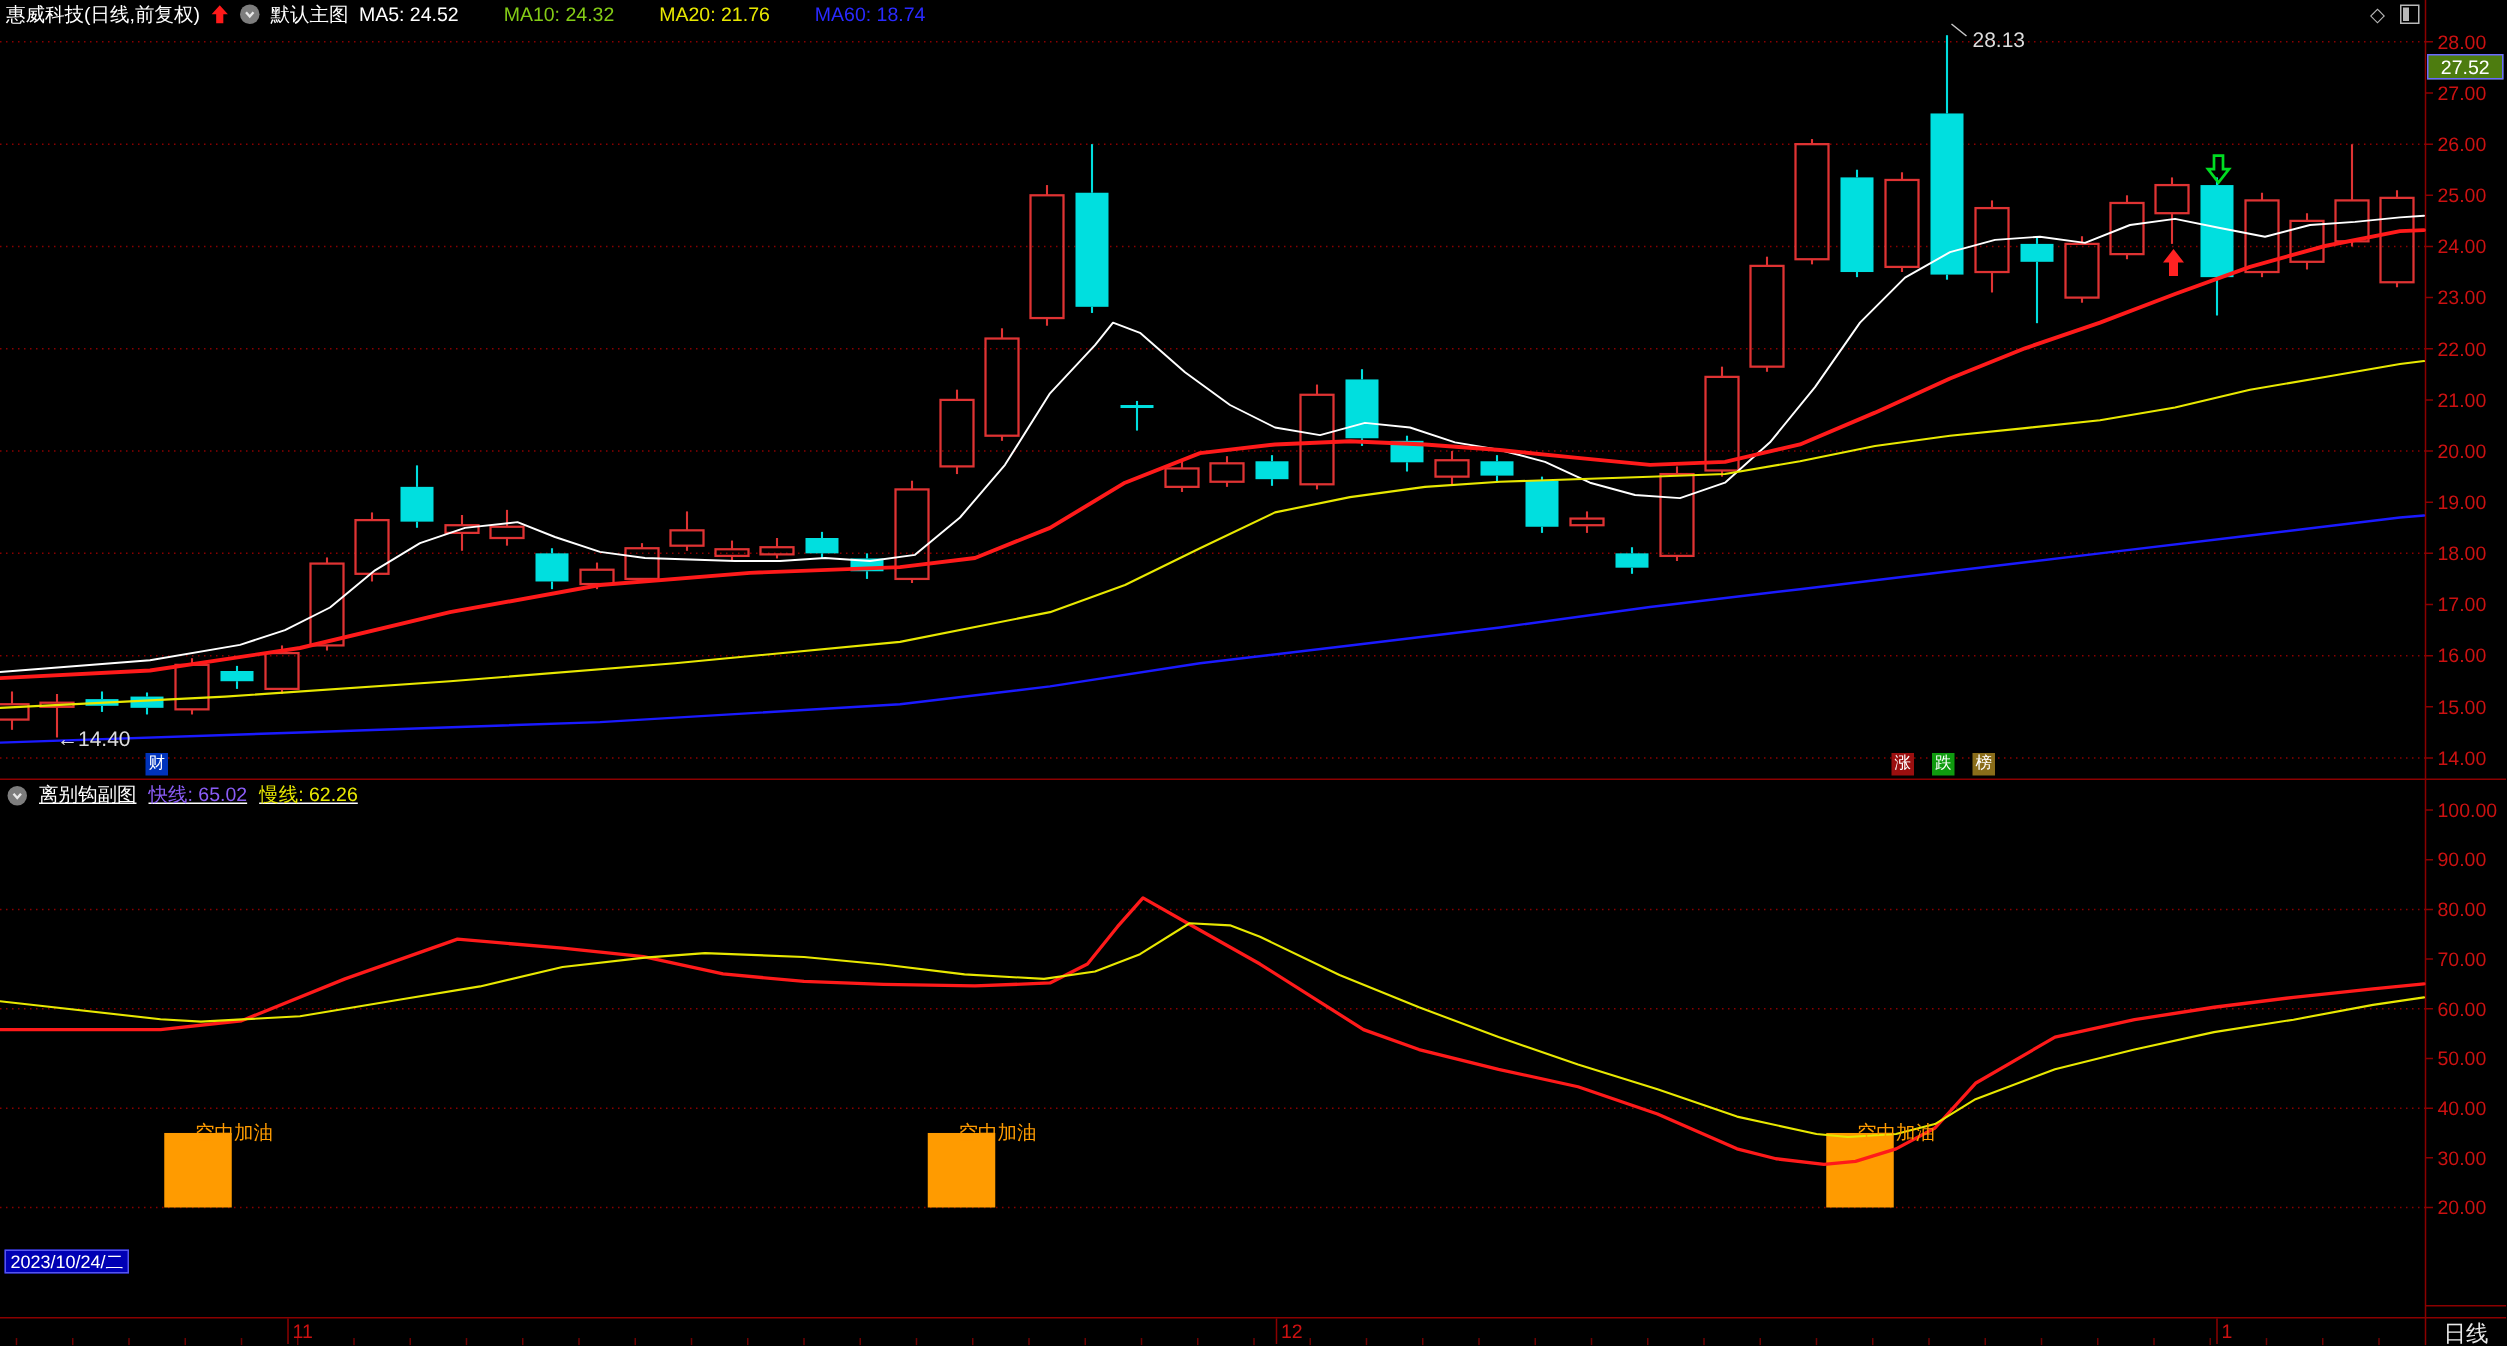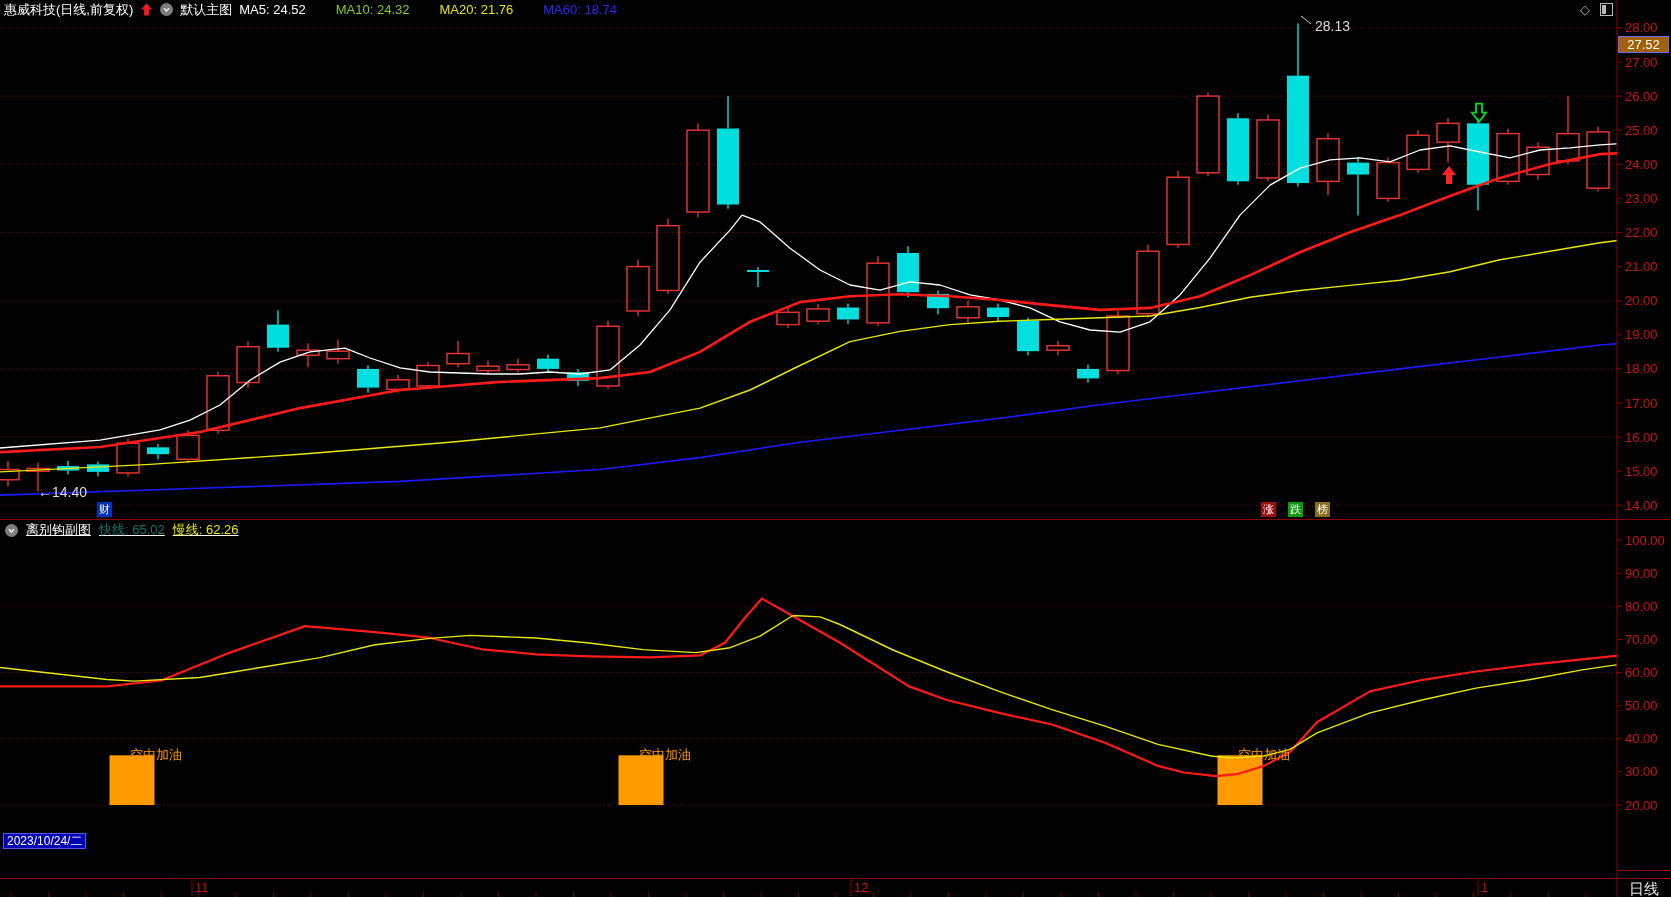--- a/index.html
+++ b/index.html
@@ -10,21 +10,21 @@
 
   .topbar{position:absolute;left:0;top:0;width:1671px;height:19px;display:flex;align-items:center;
           gap:7px;padding-left:4px;font-size:13px;line-height:19px;white-space:nowrap;}
   .tb-icon{display:inline-flex;align-items:center;justify-content:center;}
   .ma-label{margin-right:2px;}
   .tr-icons{position:absolute;right:62px;top:1px;display:flex;gap:10px;align-items:center;height:17px;}
   .diamond{color:#b9b9b9;font-size:13px;}
   .panel-icon{width:11px;height:11px;border:1px solid #b9b9b9;position:relative;}
   .panel-icon div{position:absolute;left:1px;top:1px;bottom:1px;width:4px;background:#b9b9b9;}
 
-  .price-tag{position:absolute;left:1618px;top:36px;width:49px;height:15px;background:#a16207;
+  .price-tag{position:absolute;left:1618px;top:36px;width:49px;height:15px;background:#4d7c0f;
              border:1px solid #6a6aff;color:#fff;font-size:13px;line-height:15px;text-align:center;}
 
   .subheader{position:absolute;left:5px;top:521px;height:18px;display:flex;align-items:center;
              gap:8px;font-size:13px;line-height:18px;white-space:nowrap;text-decoration:underline;}
   .circle-chevron{width:13px;height:13px;border-radius:50%;background:#7d7d7d;display:inline-flex;
                   align-items:center;justify-content:center;}
 
   .badge{position:absolute;width:15px;height:15px;color:#fff;font-size:11px;line-height:15px;
          text-align:center;}
   .rank-badges{position:absolute;left:1261px;top:502px;display:flex;gap:12px;}
@@ -471,21 +471,21 @@
 
   <div class="price-tag">27.52</div>
 
   <div class="subheader">
     <span class="circle-chevron">
       <svg width="11" height="11" viewBox="0 0 11 11">
           <polyline points="3,4.2 5.5,7 8,4.2" fill="none" stroke="#e8e8e8" stroke-width="1.6"></polyline>
         </svg>
     </span>
     <span>离别钩副图</span>
-    <span id="fast-label" style="color: #0f766e;">快线: 65.02</span>
+    <span id="fast-label" style="color: #8b5cf6;">快线: 65.02</span>
     <span id="slow-label" style="color: rgb(232, 232, 0);">慢线: 62.26</span>
   </div>
 
   <div class="badge" id="finance-badge" style="left: 97px; top: 502px; background: rgb(0, 51, 187);">财</div>
   <div class="rank-badges" id="rank-badges">
       <div class="rb" style="background: rgb(155, 15, 15);">涨</div>
       <div class="rb" style="background: rgb(15, 155, 15);">跌</div>
       <div class="rb" style="background: rgb(138, 109, 26);">榜</div>
     </div>
 

